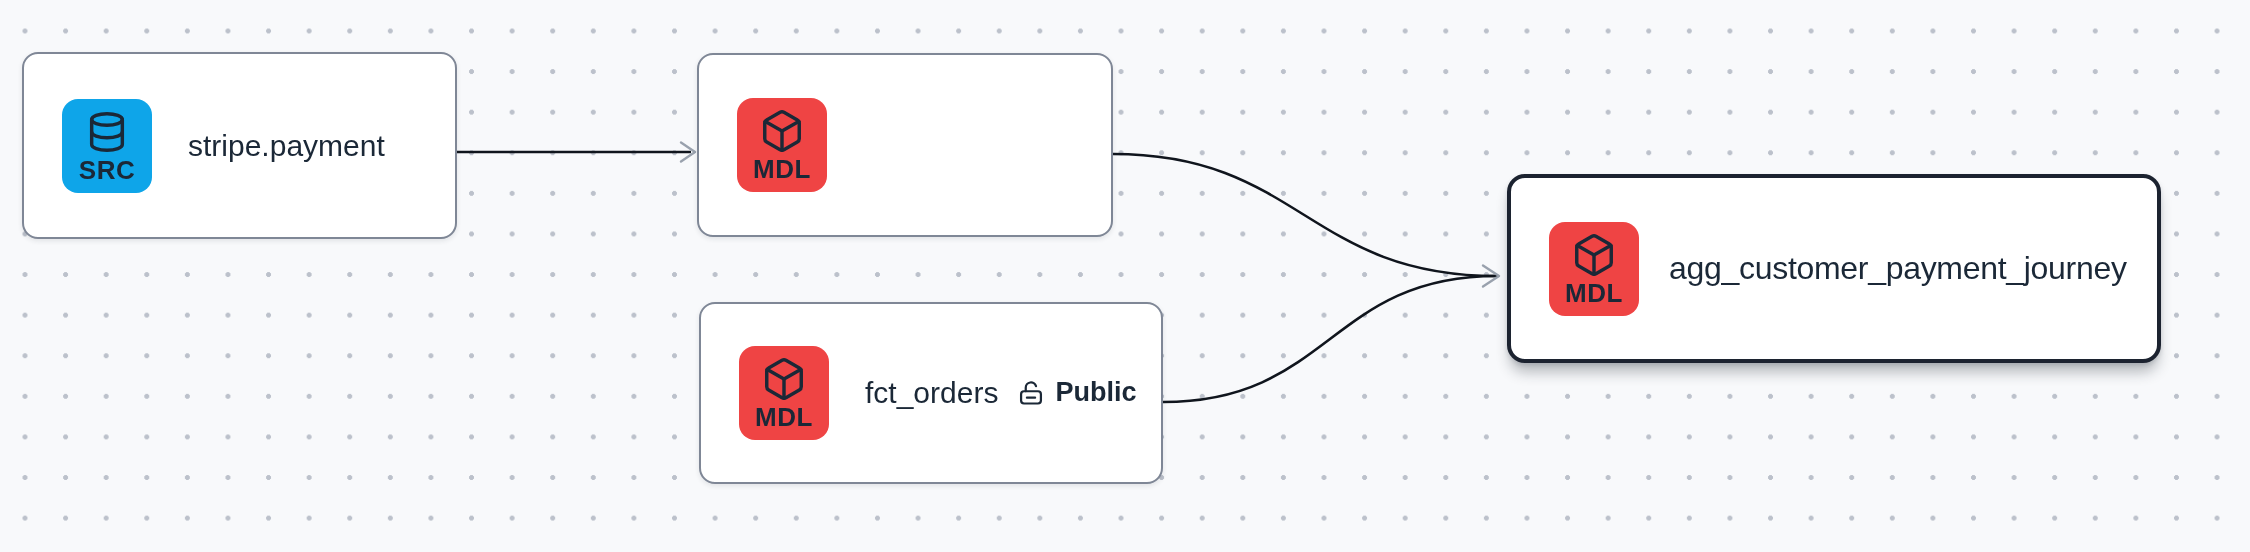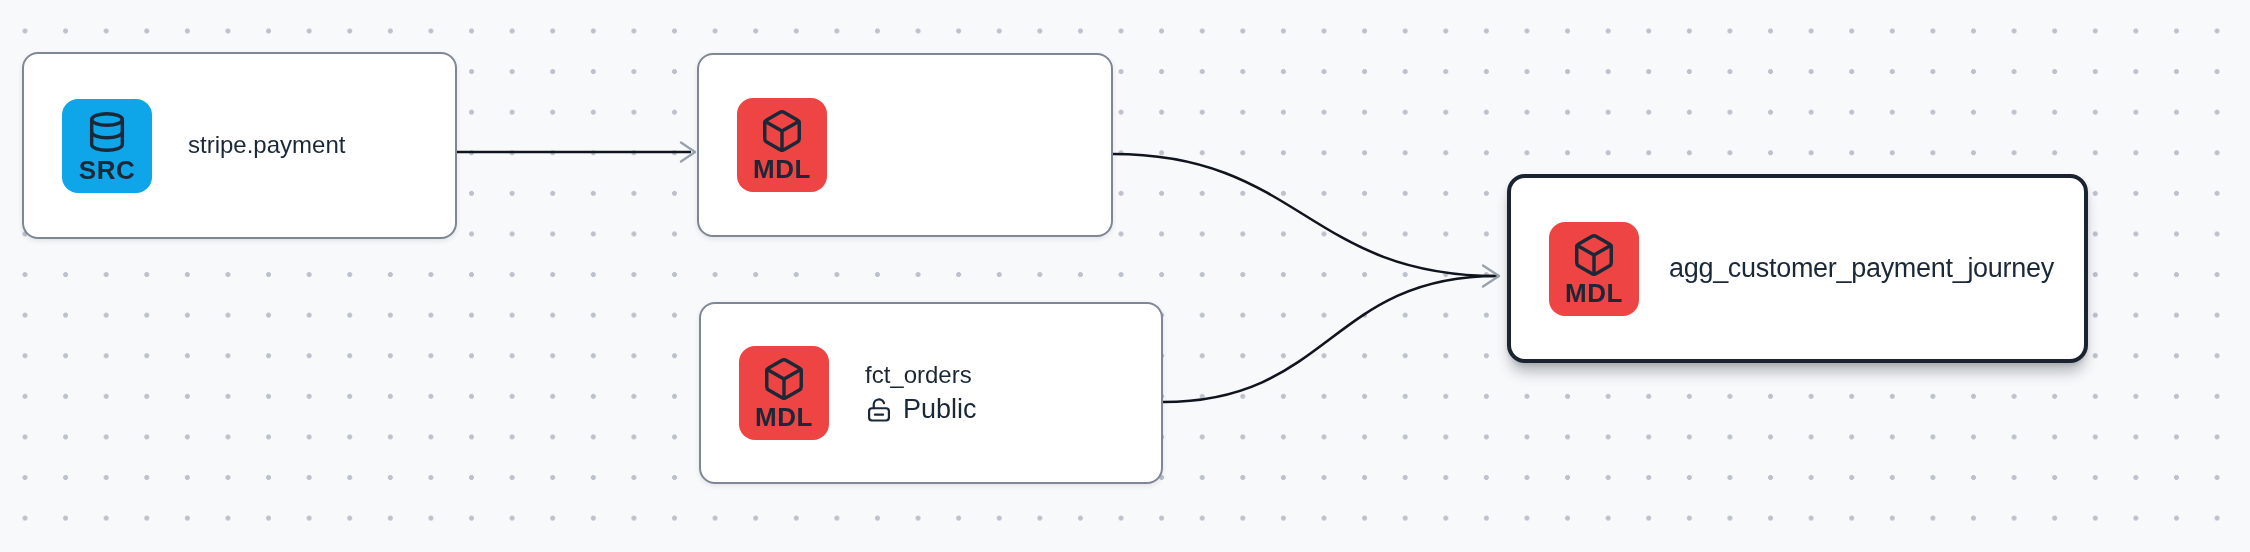--- a/index.html
+++ b/index.html
@@ -39,26 +39,26 @@
   }
   .badge{
     width:90px;height:94px;border-radius:16px;flex:0 0 auto;
     display:flex;flex-direction:column;align-items:center;justify-content:center;
     color:#1b2837;
   }
   .badge-src{background:#0ea5e9;}
   .badge-mdl{background:#ef4444;}
   .badge svg{width:46px;height:46px;stroke:#1b2837;fill:none;stroke-width:1.8;stroke-linecap:round;stroke-linejoin:round;}
   .badge-label{font-size:26px;font-weight:600;letter-spacing:0.5px;margin-top:2px;line-height:1;}
-  .node-title{font-size:24px;font-weight:500;color:#1b2837;white-space:nowrap;line-height:1.2;}
-  #node-agg .node-title{font-size:27px;letter-spacing:-0.3px;}
-  .node-text-col{display:flex;flex-direction:column;gap:5px;}
+  .node-title{font-size:30px;font-weight:500;color:#1b2837;white-space:nowrap;line-height:1.2;}
+  #node-agg .node-title{font-size:32px;letter-spacing:-0.3px;}
+  .node-text-col{display:flex;flex-direction:row;gap:19px;}
   .access-row{display:flex;align-items:center;gap:10px;color:#1b2837;}
   .access-row svg{width:28px;height:28px;stroke:#1b2837;fill:none;stroke-width:1.9;stroke-linecap:round;stroke-linejoin:round;}
-  .access-label{font-size:27px;font-weight:400;color:#1b2837;line-height:1.1;text-align:right;}
+  .access-label{font-size:27px;font-weight:700;color:#1b2837;line-height:1.1;text-align:right;}
 </style>
 </head>
 <body>
 
 <div id="canvas">
 
   <svg id="edge-layer" width="2250" height="552" viewBox="0 0 2250 552">
     <path class="edge" d="M 457 152 L 691 152"></path>
     <path class="arrowhead" d="M 681 142.5 L 695 152 L 681 161.5"></path>
     <path class="edge" d="M 1113 154 C 1300 154 1308 276 1497 276"></path>

